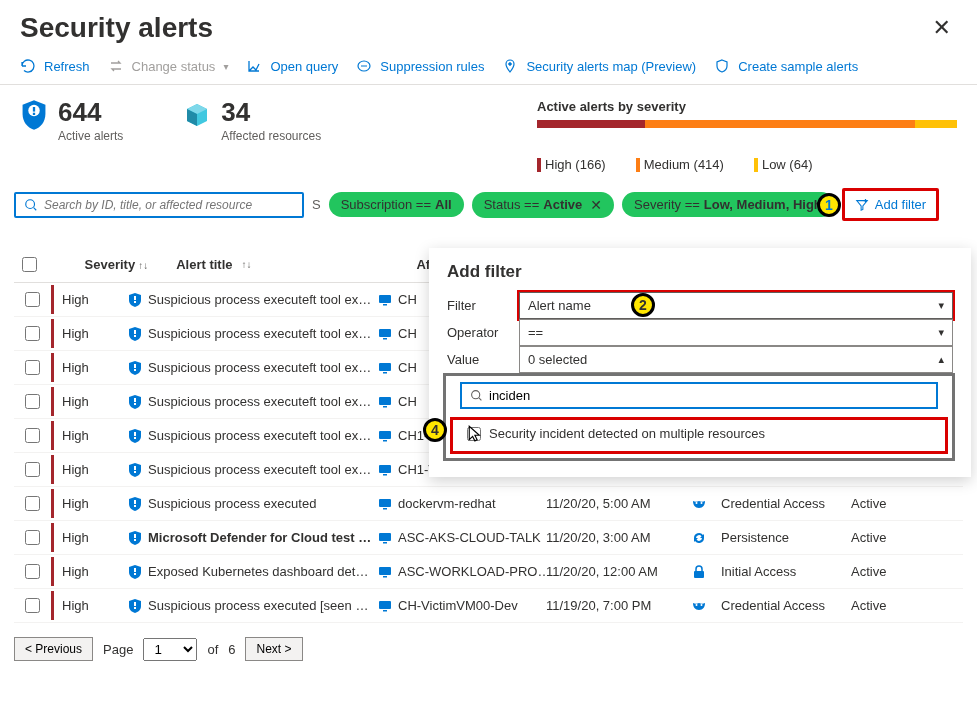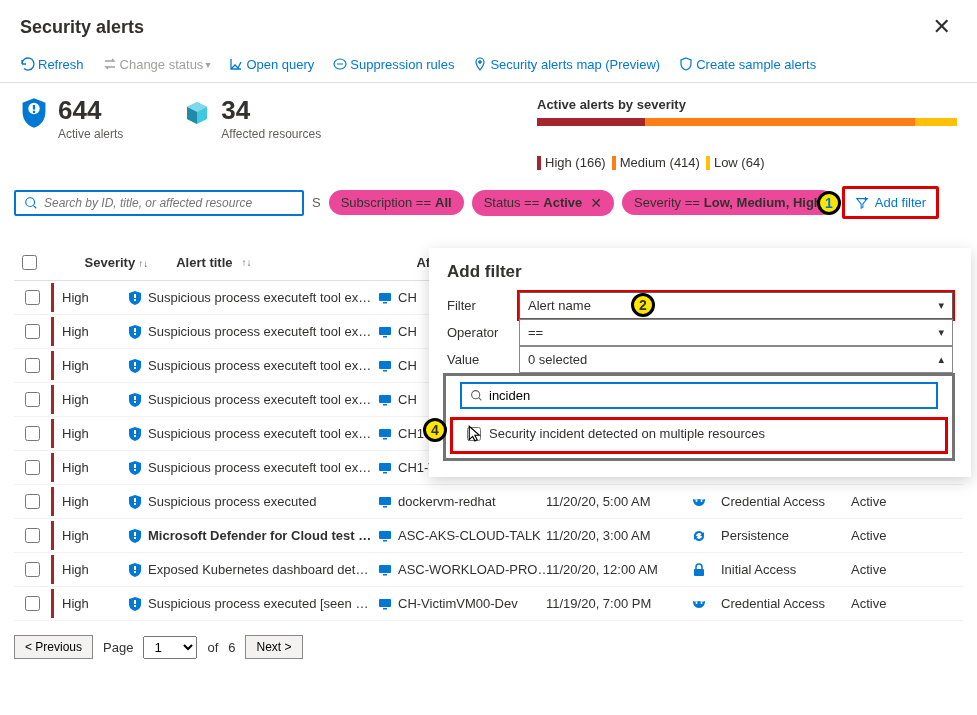--- a/index.html
+++ b/index.html
@@ -1,51 +1,51 @@
 <!DOCTYPE html>
 <html><head>
 <meta charset="utf-8">
 <style>
 * { box-sizing: border-box; margin: 0; padding: 0; font-family: "Segoe UI", -apple-system, sans-serif; }
 body { background: #fff; width: 977px; height: 715px; overflow: hidden; color: #323130; font-size: 13px; position: relative; }
 
 
 .header { display: flex; align-items: center; justify-content: space-between; padding: 12px 20px 8px; }
-.header h1 { font-size: 18px; font-weight: 600; }
+.header h1 { font-size: 28px; font-weight: 600; }
 .close-btn { font-size: 22px; font-weight: 300; color: #323130; cursor: pointer; padding: 2px 6px; }
 
 
 .toolbar { display: flex; align-items: center; gap: 18px; padding: 6px 20px 10px; border-bottom: 1px solid #e1dfdd; }
-.tool-item { display: flex; align-items: center; gap: 2px; color: #0078d4; font-size: 13px; cursor: pointer; }
+.tool-item { display: flex; align-items: center; gap: 8px; color: #0078d4; font-size: 13px; cursor: pointer; }
 .tool-item svg { width: 16px; height: 16px; fill: #0078d4; stroke: #0078d4; }
 .tool-item.disabled { color: #a19f9d; cursor: default; }
 .tool-item.disabled svg { fill: #a19f9d; stroke: #a19f9d; }
 
 
 .summary { display: flex; align-items: flex-start; padding: 14px 20px 8px; gap: 60px; }
 .stat { display: flex; align-items: flex-start; gap: 10px; }
 .stat-icon { width: 28px; height: 32px; }
 .stat-num { font-size: 26px; font-weight: 600; line-height: 1; }
 .stat-label { font-size: 12px; color: #605e5c; margin-top: 4px; }
 .severity-block { margin-left: auto; flex: 0 0 420px; }
 .severity-title { font-size: 13px; font-weight: 600; margin-bottom: 6px; }
 .severity-bar { display: flex; height: 8px; margin-bottom: 8px; }
 .sev-high-bar { background: #a4262c; flex: 166; }
 .sev-med-bar { background: #fd7e14; flex: 414; }
 .sev-low-bar { background: #ffc107; flex: 64; }
-.severity-legend { display: flex; gap: 6px; font-size: 13px; margin-top: 29px; }
+.severity-legend { display: flex; gap: 30px; font-size: 13px; margin-top: 29px; }
 .legend-item { display: flex; align-items: center; gap: 4px; }
 .legend-sw { width: 4px; height: 14px; }
 
 
 .filter-row { display: flex; align-items: center; gap: 8px; padding: 8px 14px; position: relative; }
 .search-box { display: flex; align-items: center; border: 2px solid #0078d4; border-radius: 2px; padding: 4px 8px; min-width: 290px; }
 .search-box svg { width: 14px; height: 14px; stroke: #0078d4; fill: none; margin-right: 6px; }
 .search-box input { border: none; outline: none; font-size: 12px; flex: 1; font-style: italic; color: #605e5c; }
-.pill { background: #ec4899; border-radius: 14px; padding: 5px 12px; font-size: 13px; display: flex; align-items: center; gap: 4px; }
+.pill { background: #22c55e; border-radius: 14px; padding: 5px 12px; font-size: 13px; display: flex; align-items: center; gap: 4px; }
 .pill b { font-weight: 600; }
 .pill .x { margin-left: 4px; font-size: 14px; cursor: pointer; }
 .add-filter-btn { display: flex; align-items: center; gap: 6px; color: #0078d4; font-size: 13px; padding: 6px 10px; cursor: pointer; border: 3px solid #d90000; border-radius: 2px; position: relative; }
 .add-filter-btn svg { width: 14px; height: 14px; stroke: #0078d4; fill: none; stroke-width: 1.5; }
 
 
 .callout { position: absolute; width: 24px; height: 24px; border-radius: 50%; background: #ffe600; border: 3px solid #000; display: flex; align-items: center; justify-content: center; font-weight: 700; font-size: 14px; z-index: 50; }
 
 
 .table-area { padding: 0 14px; margin-top: 18px; }

